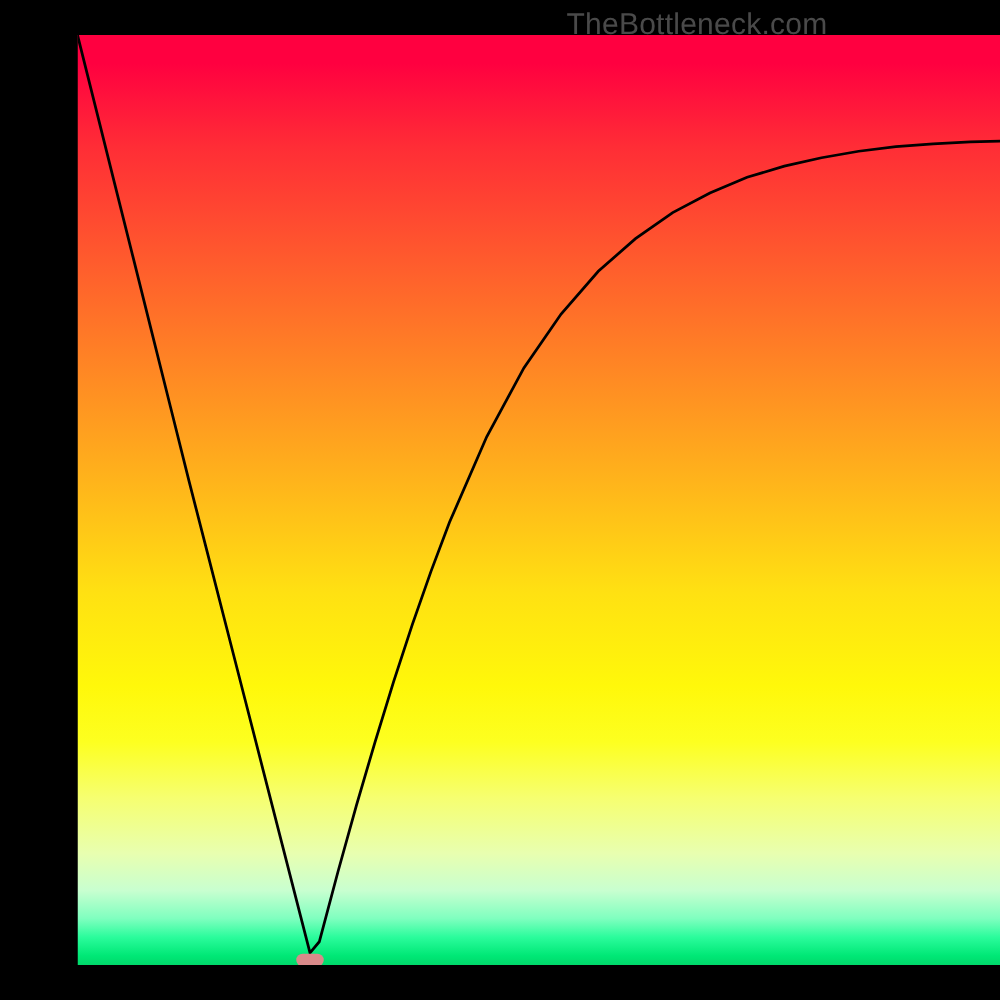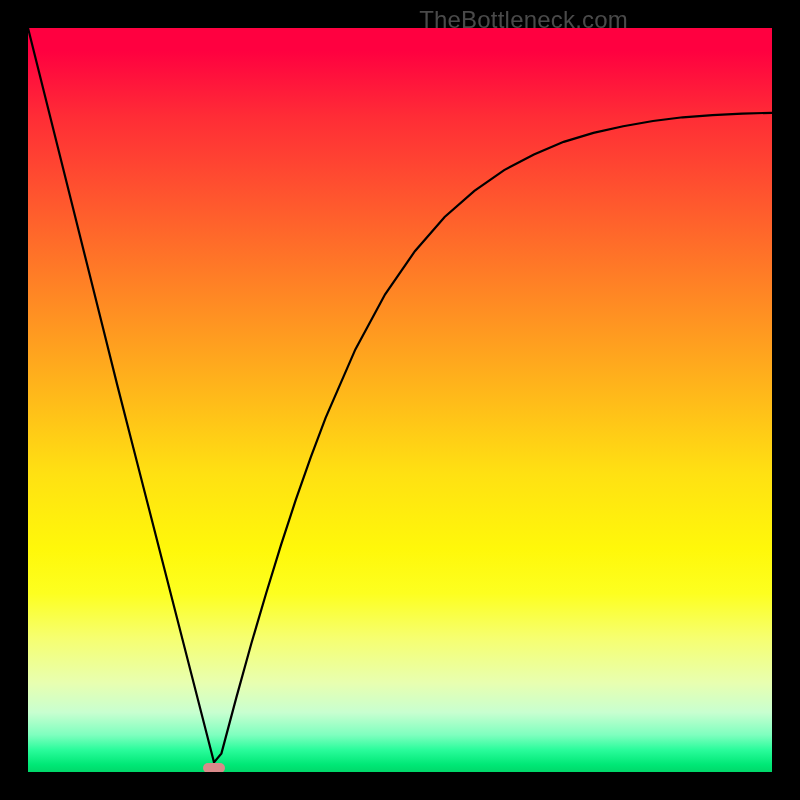--- a/index.html
+++ b/index.html
@@ -9,20 +9,21 @@
     height: 800px;
     overflow: hidden;
     background: #000;
     font-family: Arial, Helvetica, sans-serif;
   }
   .frame {
     position: relative;
     width: 644px;
     height: 800px;
     background: #000;
+    margin-left: 34px;
   }
   .plot-area {
     position: absolute;
     left: 28px;
     top: 28px;
     width: 744px;
     height: 744px;
     overflow: hidden;
   }
   .gradient-bg {

